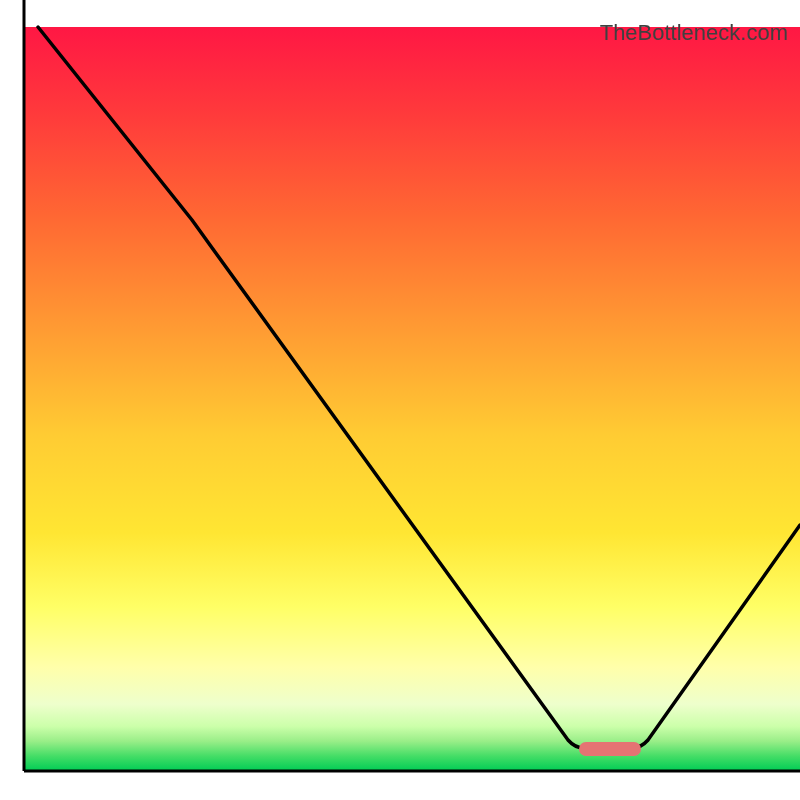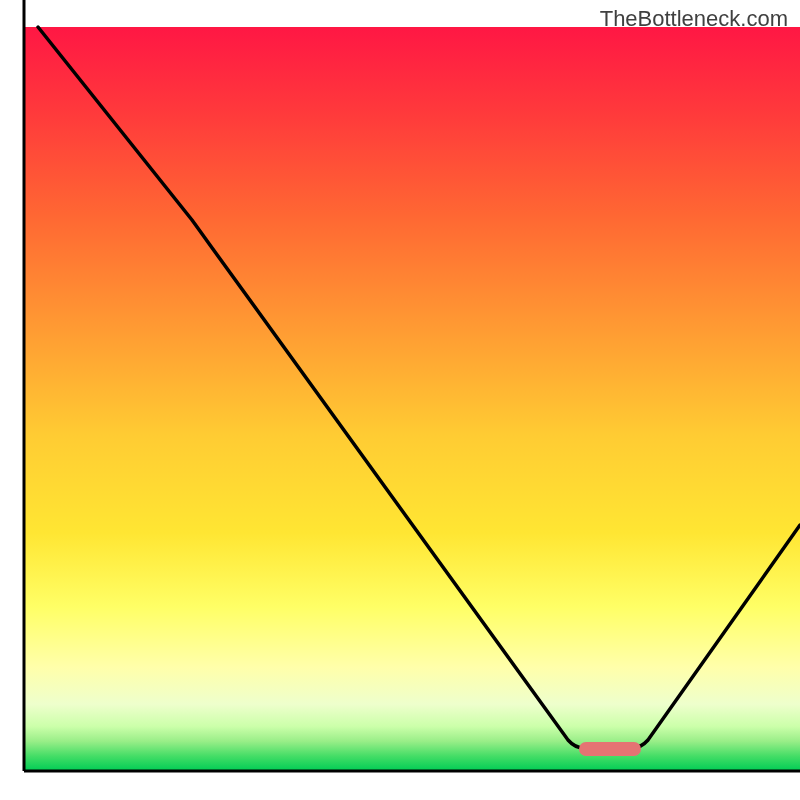--- a/index.html
+++ b/index.html
@@ -13,21 +13,21 @@
   }
   .chart-container {
     position: absolute;
     top: 0;
     left: 0;
     width: 800px;
     height: 800px;
   }
   .watermark {
     position: absolute;
-    top: 6px;
+    top: 20px;
     right: 12px;
     font-size: 22px;
     color: #404040;
     font-weight: 500;
     font-family: Arial, sans-serif;
     z-index: 10;
   }
   svg {
     display: block;
   }

